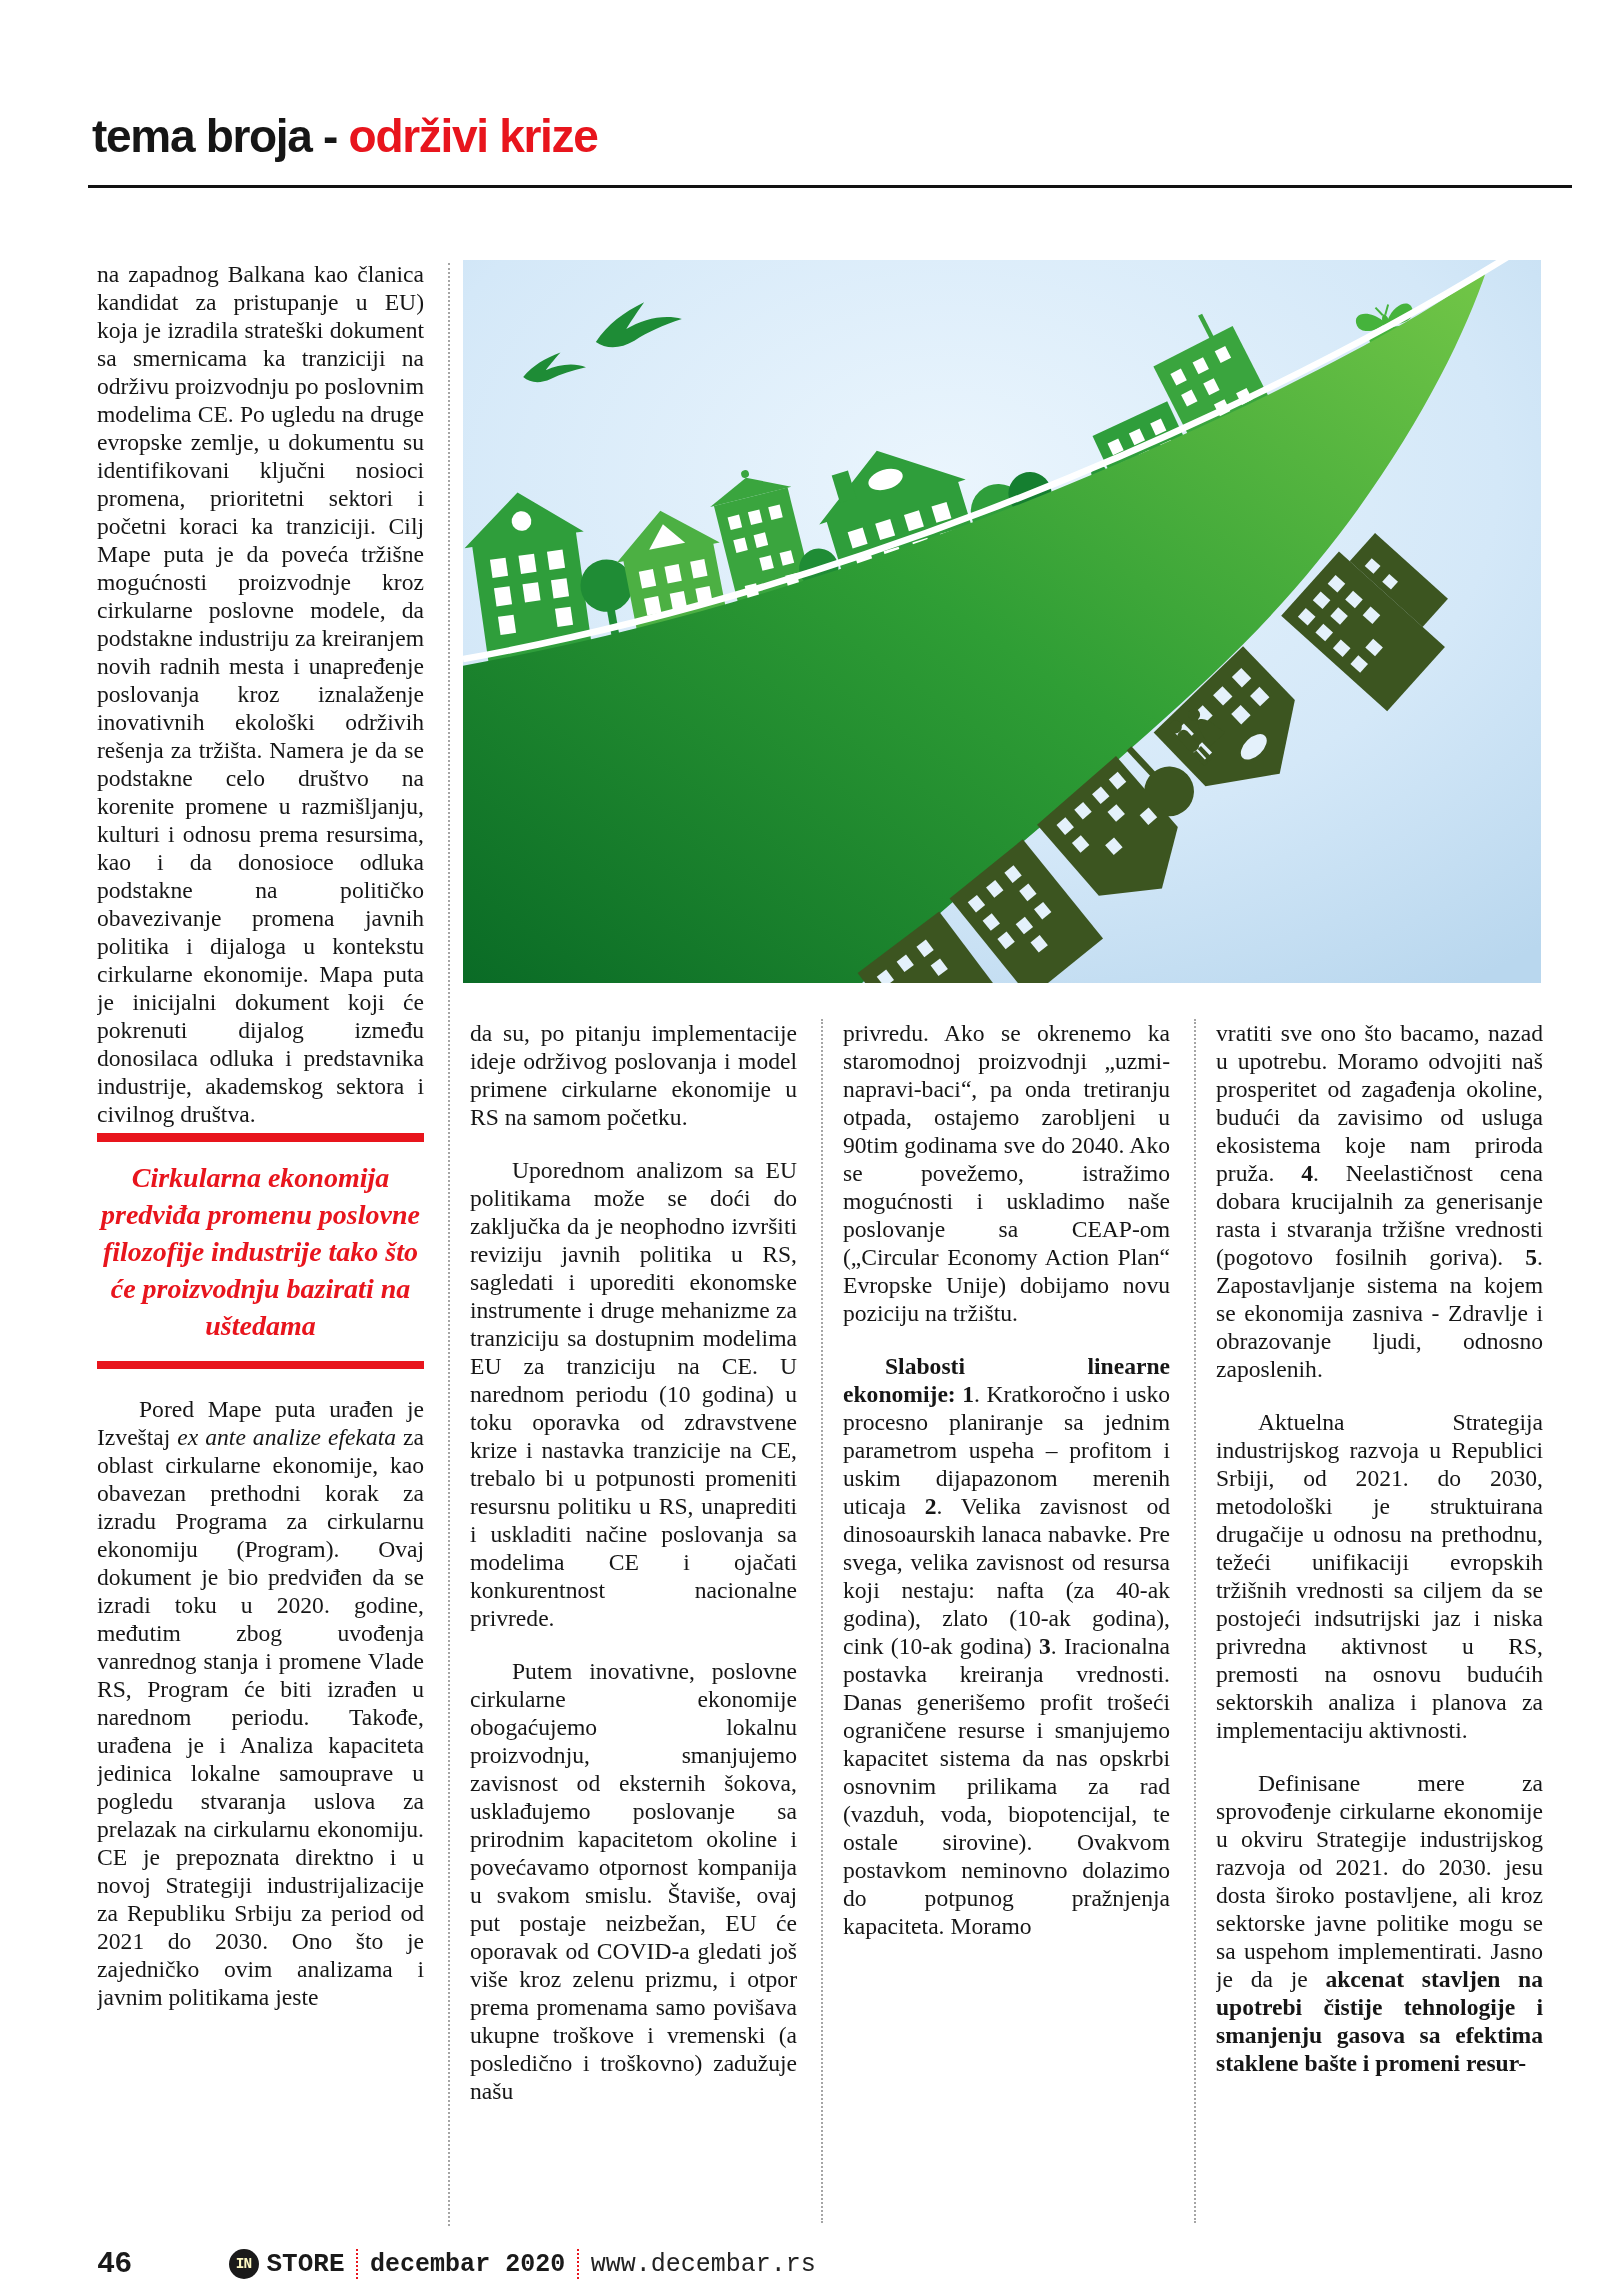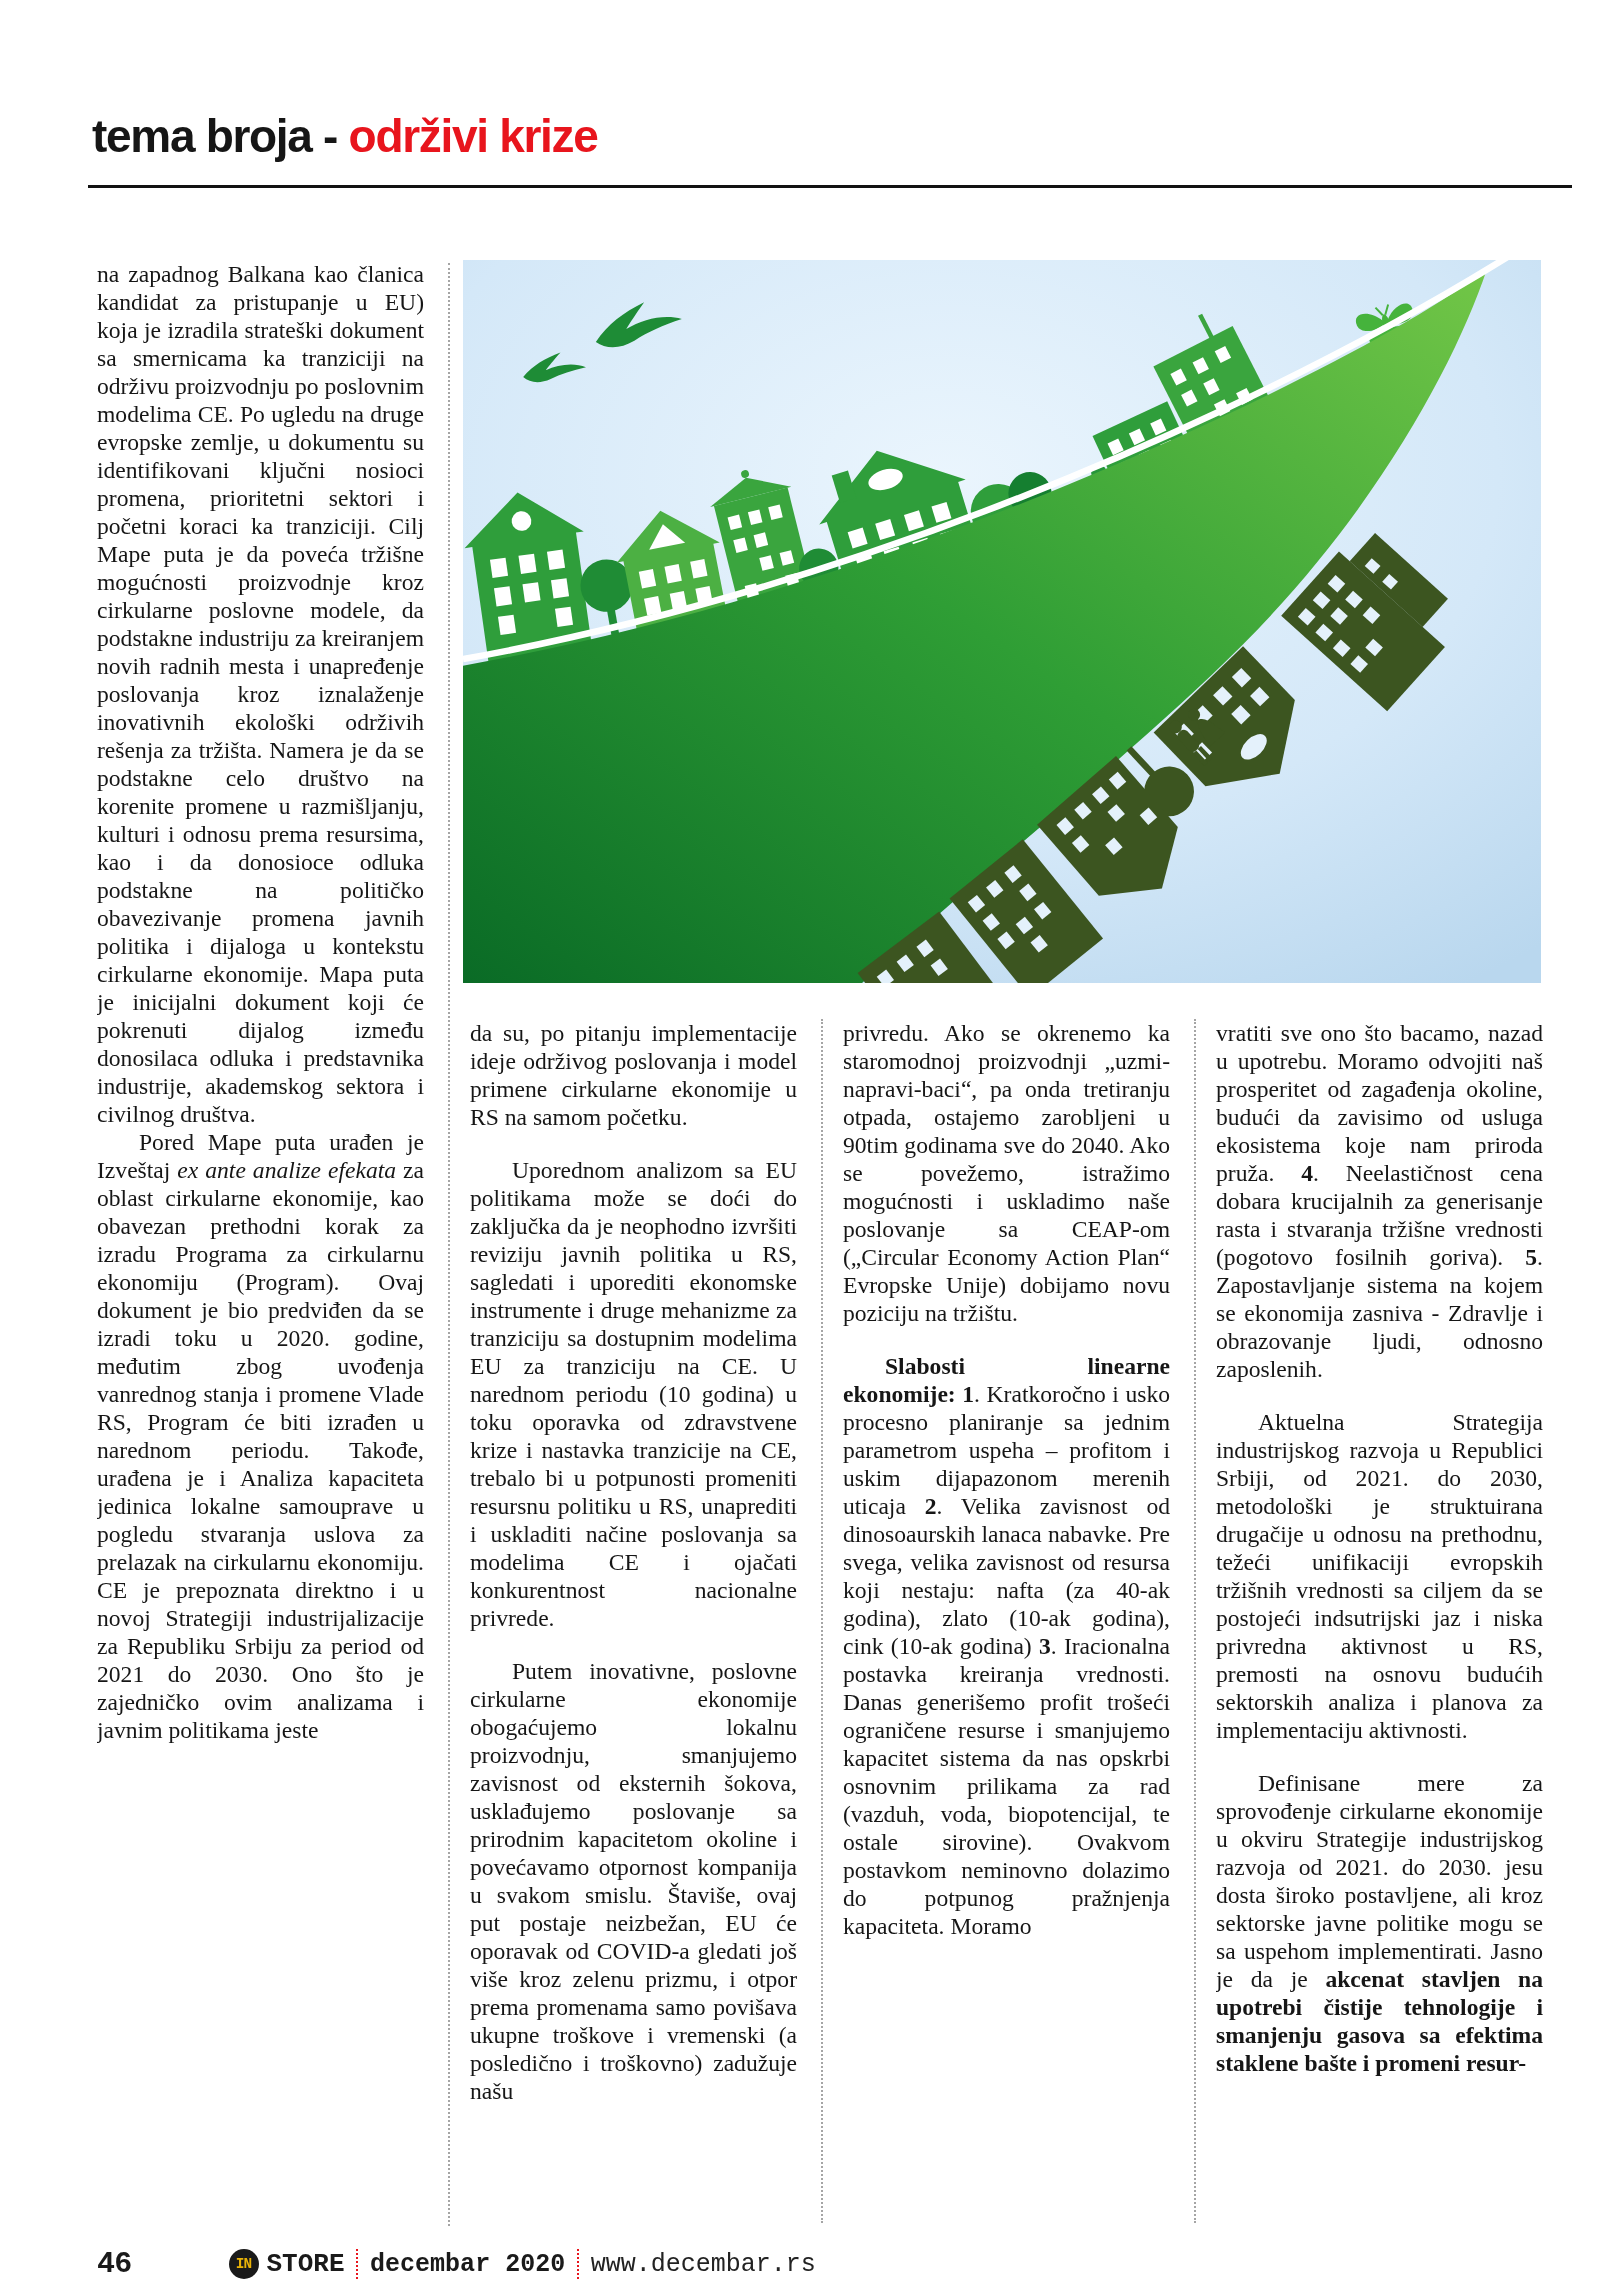--- a/index.html
+++ b/index.html
@@ -30,21 +30,21 @@
   
   .quote{margin:5.2px 0 26px 0;}
   .qbar{height:8.5px;background:#e8151d;}
   .qtext{color:#e8151d;font-style:italic;font-weight:bold;font-size:28px;line-height:37px;
          text-align:center;margin:17px 2.6px;text-indent:0;}
   
   .footer{position:absolute;left:97px;top:2247px;display:flex;align-items:center;
           font-family:Liberation Mono, monospace;color:#1a1a1a;}
   .page-num{font-weight:bold;font-size:30px;letter-spacing:-0.7px;}
   .brand{display:flex;align-items:center;margin-left:97px;}
-  .logo-circle{width:30px;height:30px;border-radius:50%;background:#1a1a1a;color:#eab308;
+  .logo-circle{width:30px;height:30px;border-radius:50%;background:#1a1a1a;color:#fef9c3;
                display:flex;align-items:center;justify-content:center;
                font-weight:bold;font-size:14.4px;letter-spacing:-0.7px;}
   .store{font-weight:bold;font-size:26px;margin-left:7.9px;letter-spacing:0px;}
   .dotsep{border-left:2.6px dotted #e8151d;height:30px;margin:0 11.8px;}
   .issue{font-weight:bold;font-size:25px;}
   .website{font-size:25px;font-weight:normal;color:#222222;}
 </style>
 </head>
 <body>
 
@@ -288,20 +288,25 @@
   </svg>
 
   <div class="vsep vsep1"></div>
   <div class="vsep vsep2"></div>
   <div class="vsep vsep3"></div>
 
   <div class="col col1">
     <div>
         <p class=""><span>na zapadnog Balkana kao članica kandidat za pristupanje u EU) koja je izradila strateški dokument sa smernicama ka tranziciji na održivu proizvodnju po poslovnim modelima CE. Po ugledu na druge evropske zemlje, u dokumentu su identifikovani ključni nosioci promena, prioritetni sektori i početni koraci ka tranziciji. Cilj Mape puta je da poveća tržišne mogućnosti proizvodnje kroz cirkularne poslovne modele, da podstakne industriju za kreiranjem novih radnih mesta i unapređenje poslovanja kroz iznalaženje inovativnih ekološki održivih rešenja za tržišta. Namera je da se podstakne celo društvo na korenite promene u razmišljanju, kulturi i odnosu prema resursima, kao i da donosioce odluka podstakne na političko obavezivanje promena javnih politika i dijaloga u kontekstu cirkularne ekonomije. Mapa puta je inicijalni dokument koji će pokrenuti dijalog između donosilaca odluka i predstavnika industrije, akademskog sektora i civilnog društva.</span></p>
       </div>
+    <div class="quote">
+      <div class="qbar"></div>
+      <div class="qtext">Cirkularna ekonomija predviđa promenu poslovne filozofije industrije tako što će proizvodnju bazirati na uštedama</div>
+      <div class="qbar"></div>
+    </div>
     <div>
         <p class="indent"><span>Pored Mape puta urađen je Izveštaj </span><span style="font-style: italic;">ex ante analize efekata</span><span> za oblast cirkularne ekonomije, kao obavezan prethodni korak za izradu Programa za cirkularnu ekonomiju (Program). Ovaj dokument je bio predviđen da se izradi toku u 2020. godine, međutim zbog uvođenja vanrednog stanja i promene Vlade RS, Program će biti izrađen u narednom periodu. Takođe, urađena je i Analiza kapaciteta jedinica lokalne samouprave u pogledu stvaranja uslova za prelazak na cirkularnu ekonomiju. CE je prepoznata direktno i u novoj Strategiji industrijalizacije za Republiku Srbiju za period od 2021 do 2030. Ono što je zajedničko ovim analizama i javnim politikama jeste</span></p>
       </div>
   </div>
 
   <div class="col col2">
       <p class=""><span>da su, po pitanju implementacije ideje održivog poslovanja i model primene cirkularne ekonomije u RS na samom početku.</span></p>
       <p class="indent"><span>Uporednom analizom sa EU politikama može se doći do zaključka da je neophodno izvršiti reviziju javnih politika u RS, sagledati i uporediti ekonomske instrumente i druge mehanizme za tranziciju sa dostupnim modelima EU za tranziciju na CE. U narednom periodu (10 godina) u toku oporavka od zdravstvene krize i nastavka tranzicije na CE, trebalo bi u potpunosti promeniti resursnu politiku u RS, unaprediti i uskladiti načine poslovanja sa modelima CE i ojačati konkurentnost nacionalne privrede.</span></p>
       <p class="indent"><span>Putem inovativne, poslovne cirkularne ekonomije obogaćujemo lokalnu proizvodnju, smanjujemo zavisnost od eksternih šokova, usklađujemo poslovanje sa prirodnim kapacitetom okoline i povećavamo otpornost kompanija u svakom smislu. Štaviše, ovaj put postaje neizbežan, EU će oporavak od COVID-a gledati još više kroz zelenu prizmu, i otpor prema promenama samo povišava ukupne troškove i vremenski (a posledično i troškovno) zadužuje našu</span></p>
     </div>

